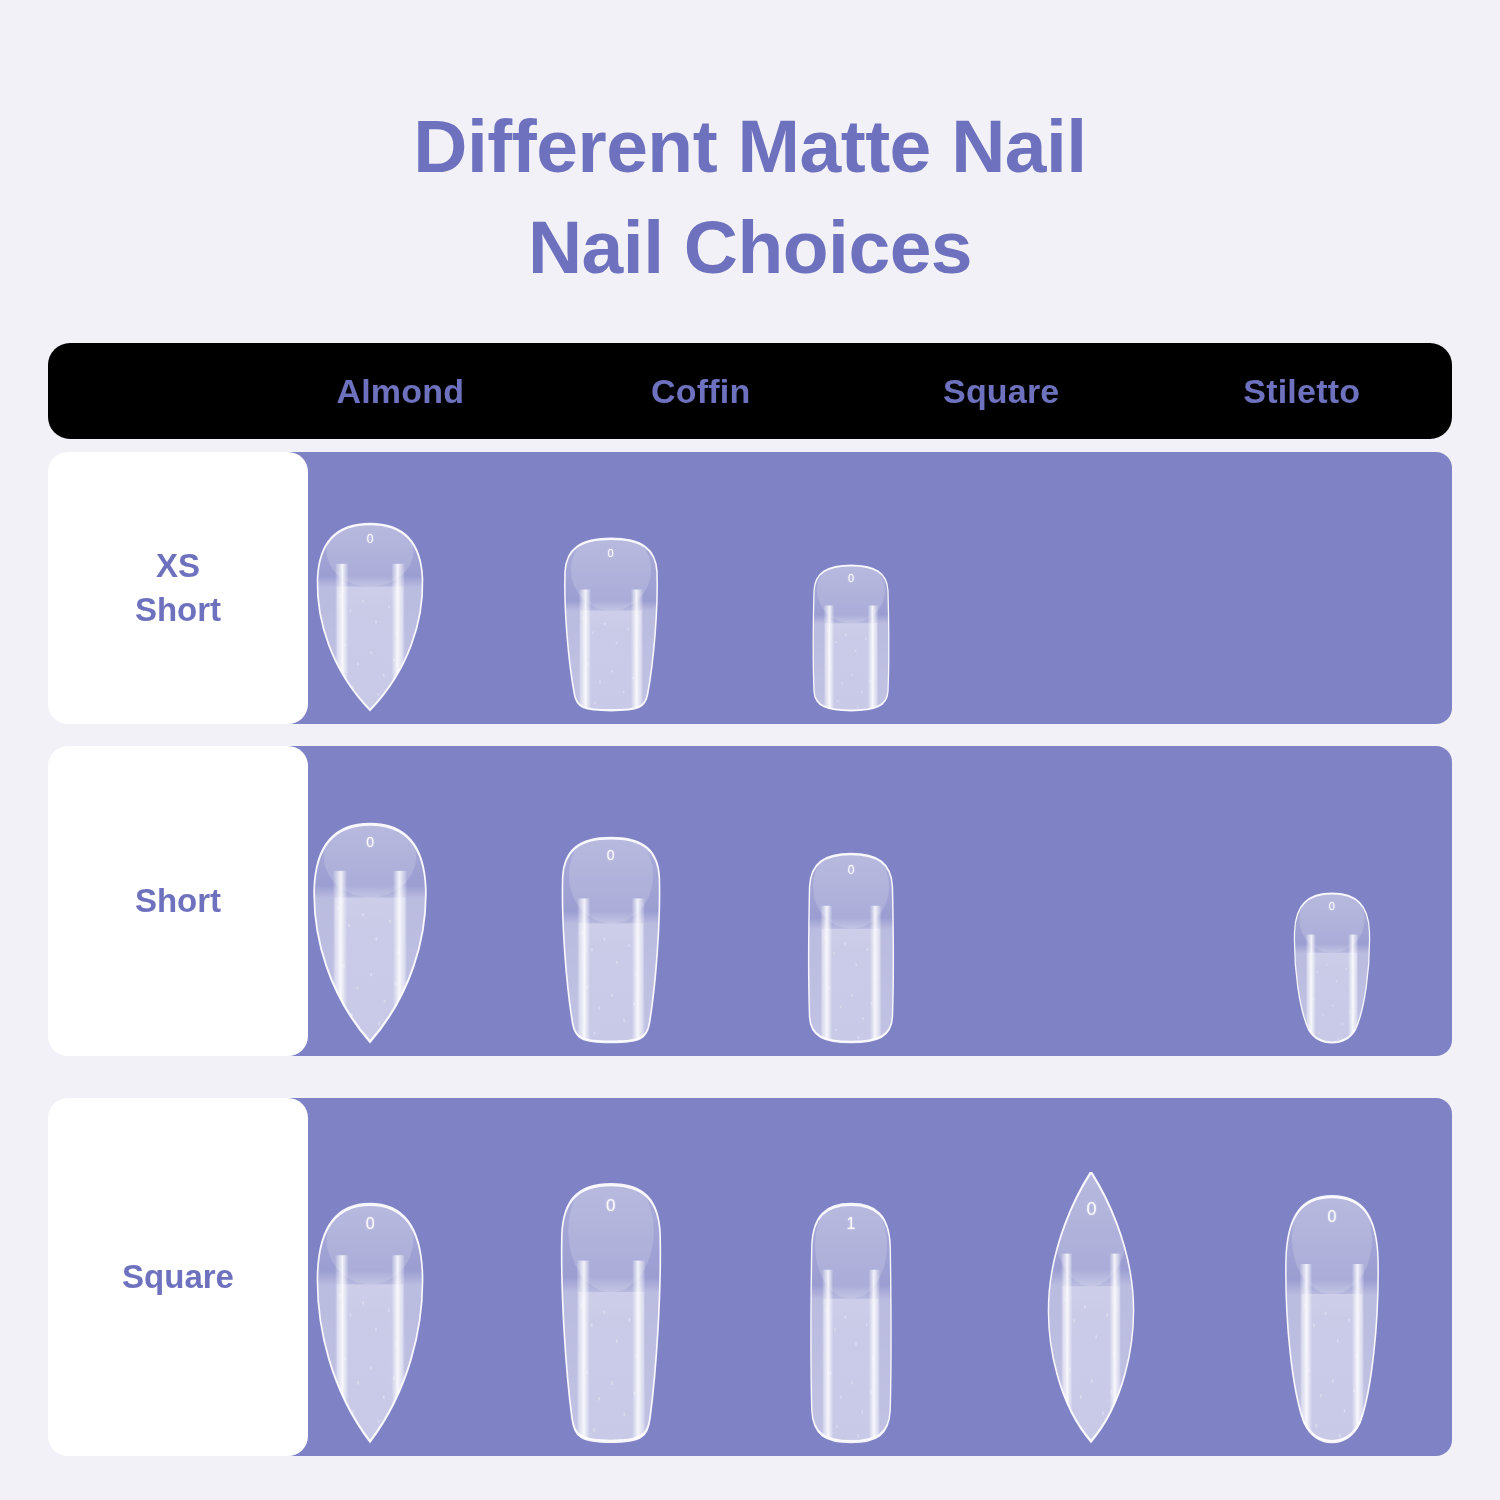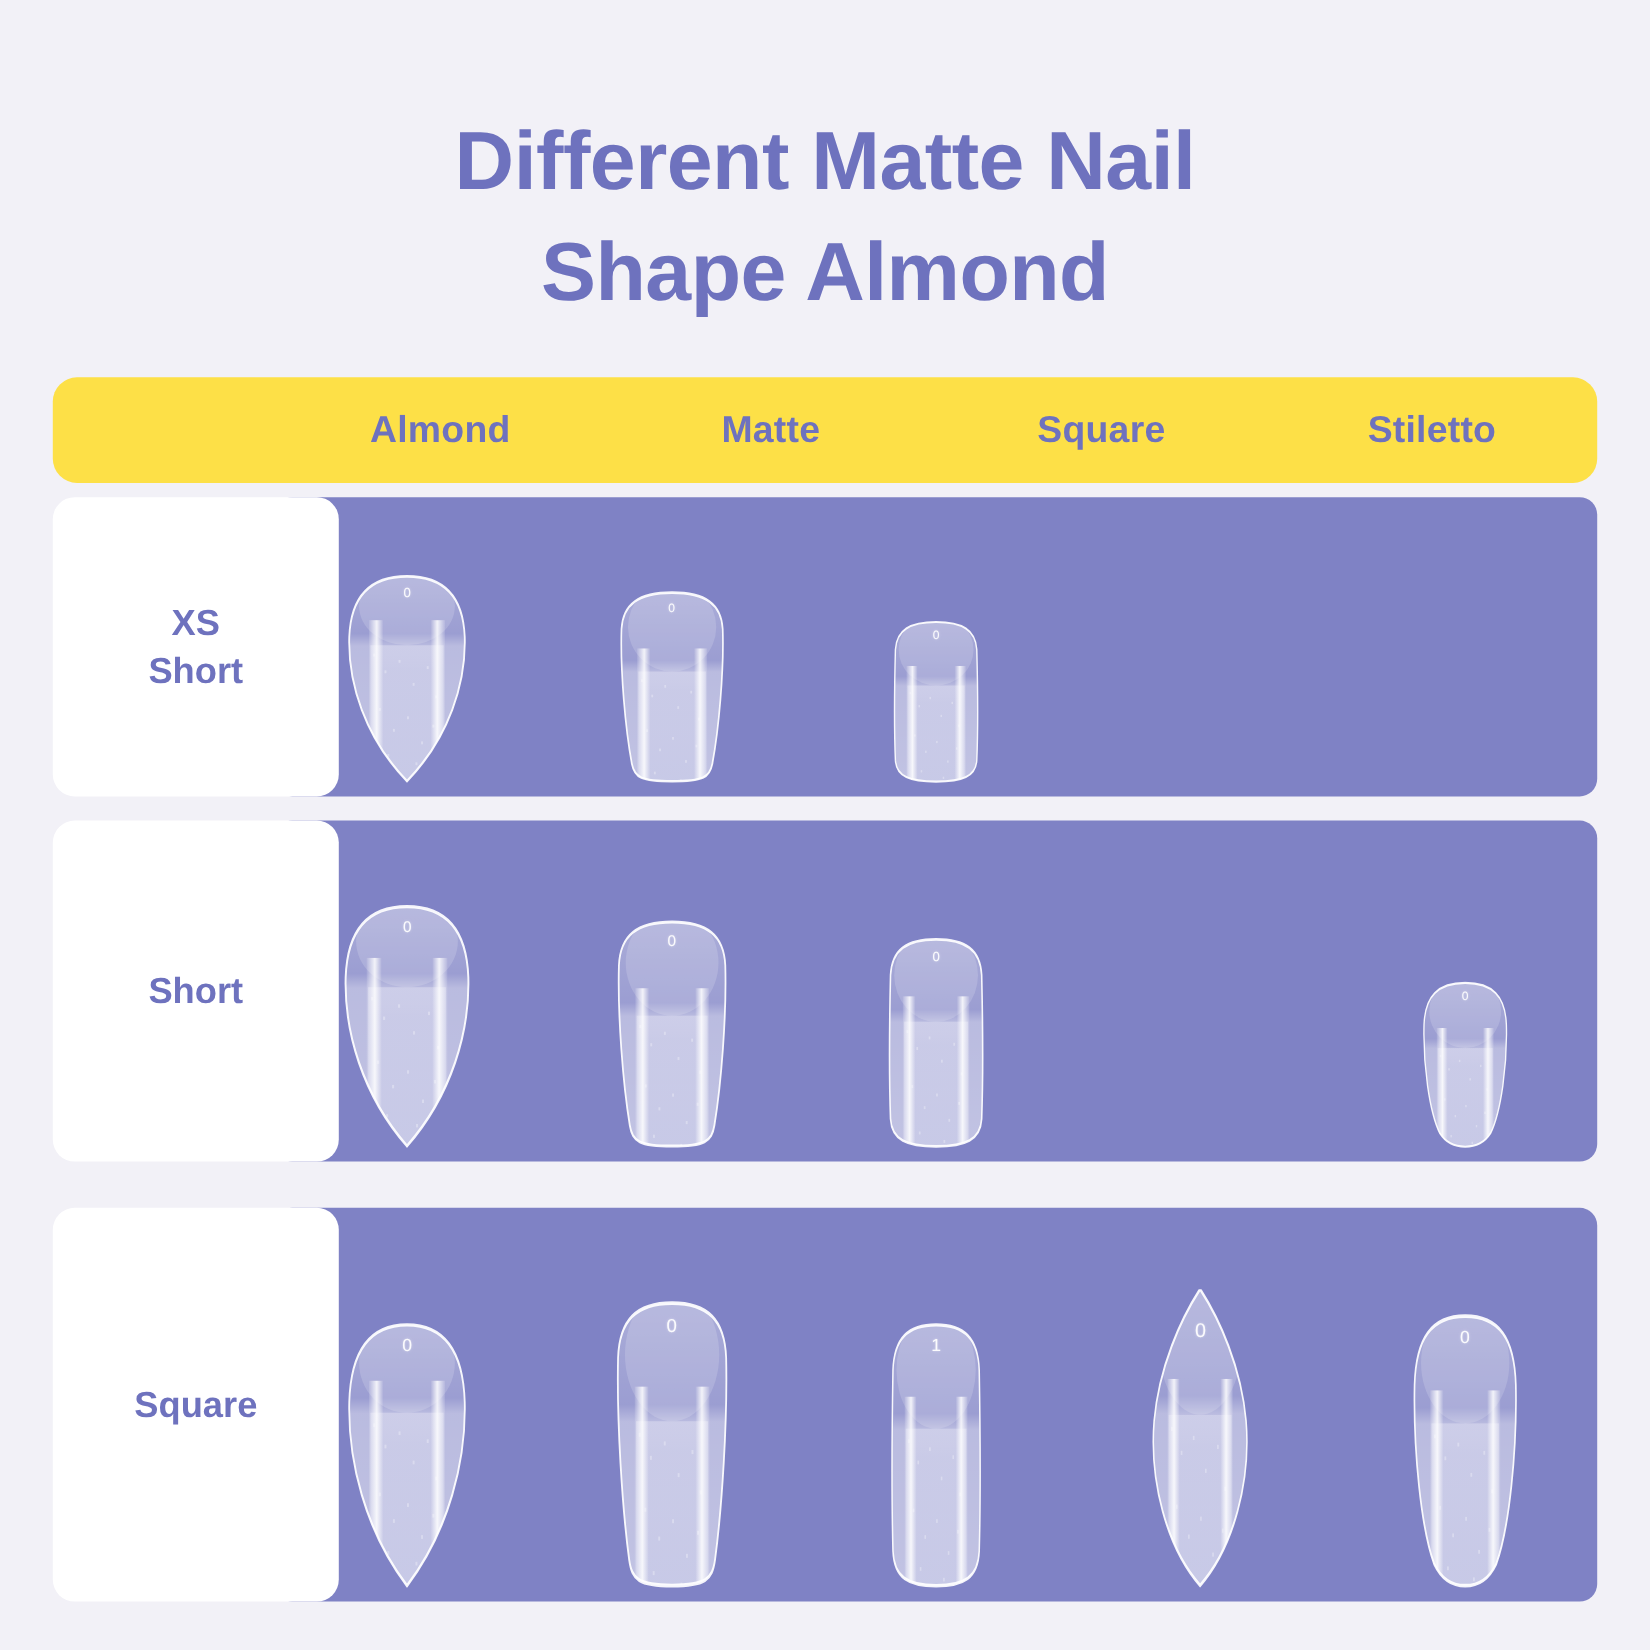--- a/index.html
+++ b/index.html
@@ -36,21 +36,21 @@
     letter-spacing: -0.5px;
   }
 
   
   .header-card {
     position: absolute;
     left: 48px;
     top: 343px;
     width: 1404px;
     height: 96px;
-    background: #fde047;
+    background: #000000;
     border-radius: 22px;
   }
   .header-inner {
     position: absolute;
     left: 202px;        
     top: 0;
     width: 1202px;
     height: 96px;
     display: flex;
     align-items: center;
@@ -135,27 +135,27 @@
     pointer-events: none;
   }
 </style>
 </head>
 <body>
 
 <div class="page">
 
   <div class="title-block">
     <div class="title-line">Different Matte Nail</div>
-    <div class="title-line">Shape Almond</div>
+    <div class="title-line">Nail Choices</div>
   </div>
 
   <div class="header-card">
     <div class="header-inner">
       <div class="col-head">Almond</div>
-      <div class="col-head">Matte</div>
+      <div class="col-head">Coffin</div>
       <div class="col-head">Square</div>
       <div class="col-head">Stiletto</div>
     </div>
   </div>
 
   <div class="row" id="row-xs">
     <div class="row-label-card">
       <div class="row-label">XS
 Short</div>
     </div>

